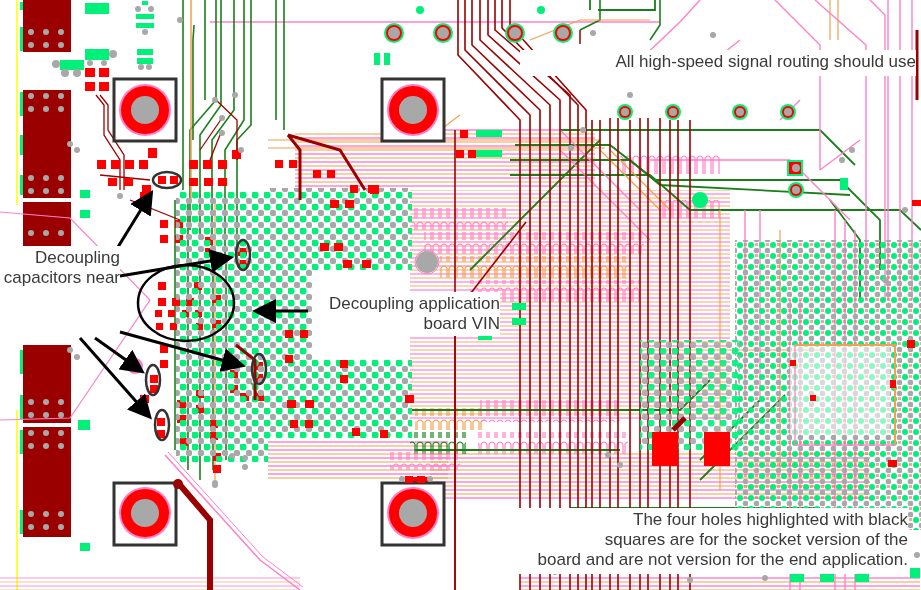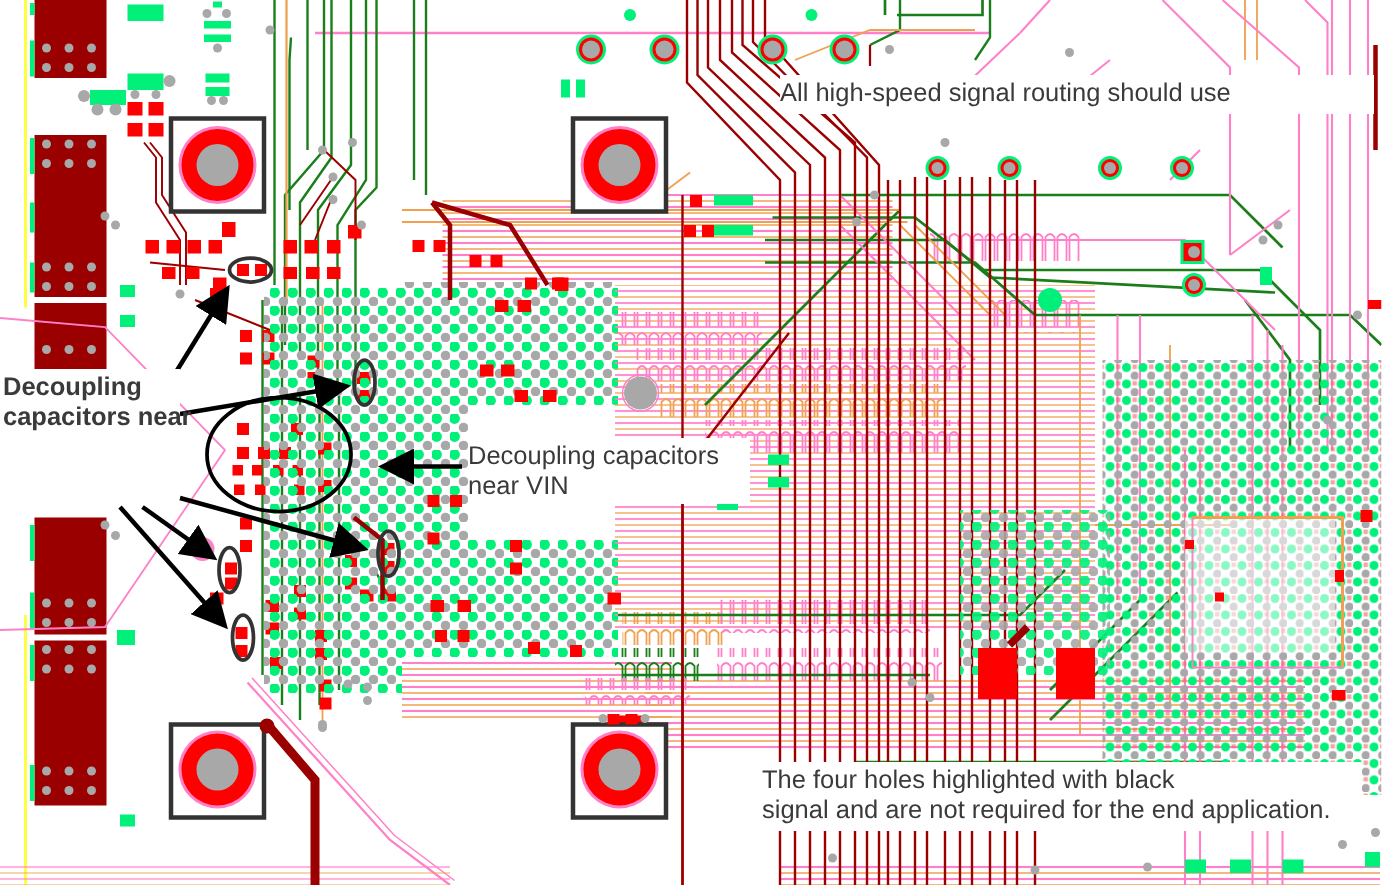--- a/index.html
+++ b/index.html
@@ -5,26 +5,26 @@
   html, body { margin: 0; padding: 0; background: #ffffff; }
   body { width: 921px; height: 590px; overflow: hidden; position: relative; font-family: "Liberation Sans", sans-serif; }
   #board { position: absolute; left: 0; top: 0; width: 921px; height: 590px; }
   .callout {
     position: absolute;
     background: #ffffff;
     color: #3a3a3a;
     font-family: "Liberation Sans", sans-serif;
     font-size: 17px;
     line-height: 20px;
-    text-align: left;
+    text-align: right;
     white-space: nowrap;
   }
   .callout .line { display: block; }
   #callout-highspeed { left: 520px; top: 50px; width: 396px; padding: 2px 0 4px 0; }
-  #callout-decap-device { left: 2px; top: 246px; width: 118px; padding: 2px 0; font-weight: bold; }
+  #callout-decap-device { left: 2px; top: 246px; width: 118px; padding: 2px 0; }
   #callout-decap-vin { left: 312px; top: 292px; width: 188px; padding: 2px 0; }
   #callout-socket { left: 508px; top: 508px; width: 400px; padding: 2px 0 4px 0; }
 </style>
 </head>
 <body>
 
 <svg id="board" viewBox="0 0 921 590" xmlns="http://www.w3.org/2000/svg">
   <defs>
     <pattern id="bga-grid" x="0" y="0" width="12" height="12" patternUnits="userSpaceOnUse">
       <circle cx="3" cy="3" r="3.6" fill="#00f07a"></circle>
@@ -573,20 +573,21 @@
 <div id="callout-highspeed" class="callout">
   <span class="line">All high-speed signal routing should use</span>
 </div>
 
 <div id="callout-decap-device" class="callout">
   <span class="line">Decoupling</span>
   <span class="line">capacitors near</span>
 </div>
 
 <div id="callout-decap-vin" class="callout">
-  <span class="line">Decoupling capacitors</span>
-  <span class="line">near VIN</span>
+  <span class="line">Decoupling application</span>
+  <span class="line">board VIN</span>
 </div>
 
 <div id="callout-socket" class="callout">
   <span class="line">The four holes highlighted with black</span>
-  <span class="line">signal and are not required for the end application.</span>
+  <span class="line">squares are for the socket version of the</span>
+  <span class="line">board and are not version for the end application.</span>
 </div>
 
 </body></html>

